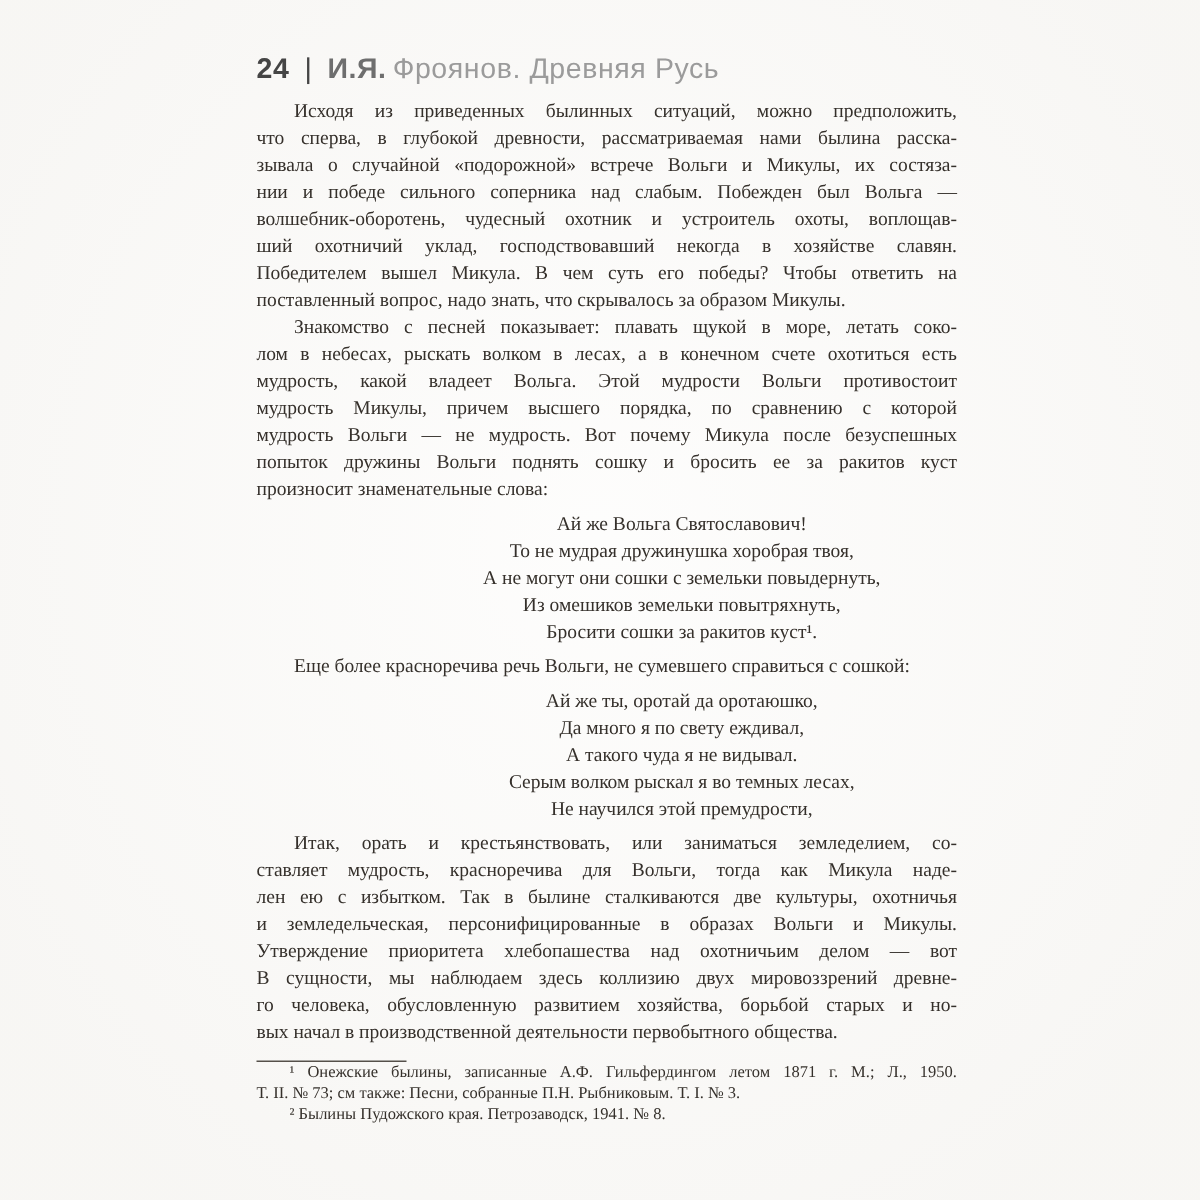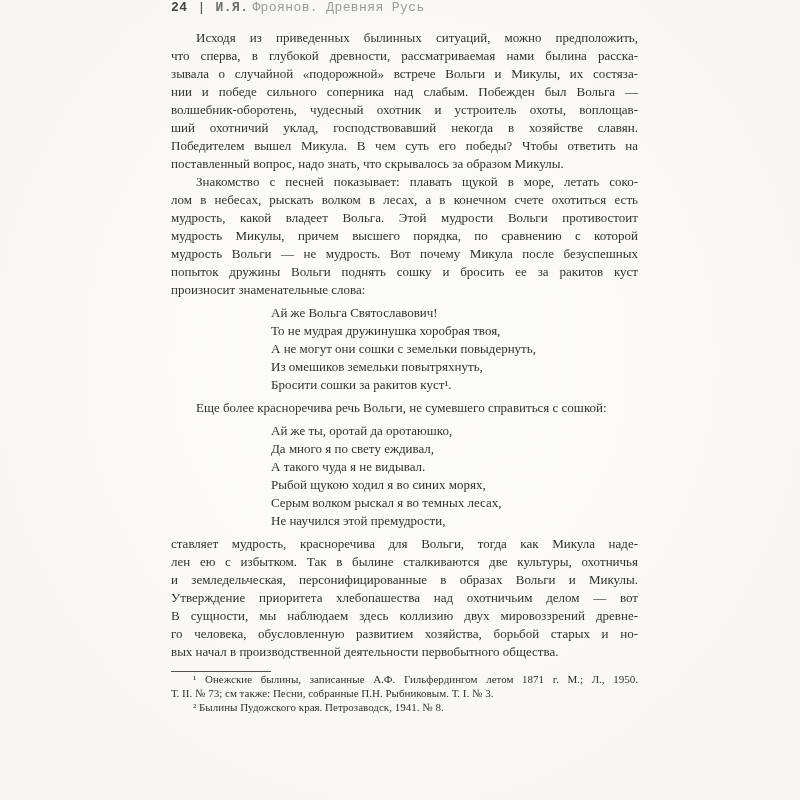--- a/index.html
+++ b/index.html
@@ -21,23 +21,24 @@
     color: var(--text-color, #35302b);
   }
   .content {
     position: absolute;
     left: 171px;
     top: 0;
     width: 467px;
   }
   
   .header {
+    margin-top: 36px;
     height: 16px;
-    font-family: Liberation Mono, monospace;
-    font-size: 13px;
+    font-family: Liberation Sans, sans-serif;
+    font-size: 19px;
     letter-spacing: 0.4px;
     white-space: nowrap;
     color: var(--header-muted, #9b9b9b);
   }
   .header .pagenum {
     font-weight: bold;
     color: var(--header-dark, #454545);
     margin-right: 10px;
   }
   .header .bar {
@@ -67,21 +68,21 @@
     text-align-last: left;
   }
   .para .line.first {
     text-indent: 25px;
   }
   .para.p1 { margin-top: 13px; }
   .verse {
     margin: 5px 0 5px 100px;
   }
   .verse .line {
-    text-align: left;
+    text-align: center;
   }
   
   .fnrule {
     margin-top: 10px;
     width: 100px;
     height: 1px;
     background: #55504a;
   }
   .footnote {
     font-size: 11px;
@@ -131,25 +132,25 @@
         <div class="line">Из омешиков земельки повытряхнуть,</div>
         <div class="line last">Бросити сошки за ракитов куст¹.</div>
       </div>
     <div class="para">
         <div class="line first last">Еще более красноречива речь Вольги, не сумевшего справиться с сошкой:</div>
       </div>
     <div class="verse">
         <div class="line first">Ай же ты, оротай да оротаюшко,</div>
         <div class="line">Да много я по свету еждивал,</div>
         <div class="line">А такого чуда я не видывал.</div>
-        <div class="line">Рыбой щукою ходил я во синих морях,</div>
         <div class="line">Серым волком рыскал я во темных лесах,</div>
         <div class="line">Не научился этой премудрости,</div>
       </div>
     <div class="para">
+        <div class="line first">Итак, орать и крестьянствовать, или заниматься земледелием, со-</div>
         <div class="line">ставляет мудрость, красноречива для Вольги, тогда как Микула наде-</div>
         <div class="line">лен ею с избытком. Так в былине сталкиваются две культуры, охотничья</div>
         <div class="line">и земледельческая, персонифицированные в образах Вольги и Микулы.</div>
         <div class="line">Утверждение приоритета хлебопашества над охотничьим делом — вот</div>
         <div class="line">В сущности, мы наблюдаем здесь коллизию двух мировоззрений древне-</div>
         <div class="line">го человека, обусловленную развитием хозяйства, борьбой старых и но-</div>
         <div class="line last">вых начал в производственной деятельности первобытного общества.</div>
       </div>
 
     <div class="fnrule"></div>

